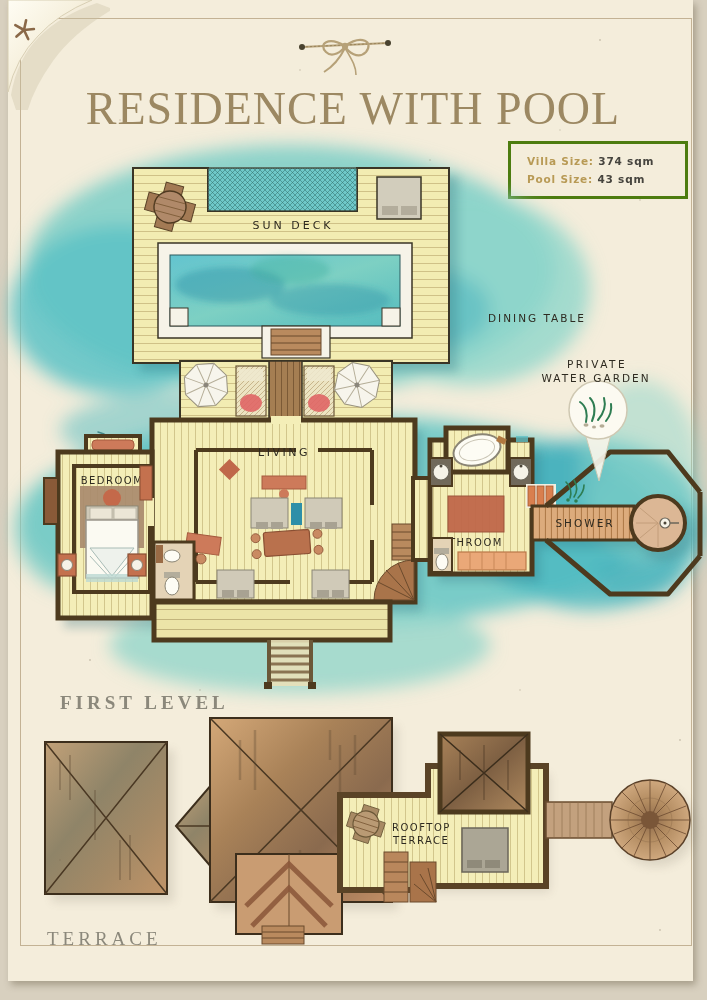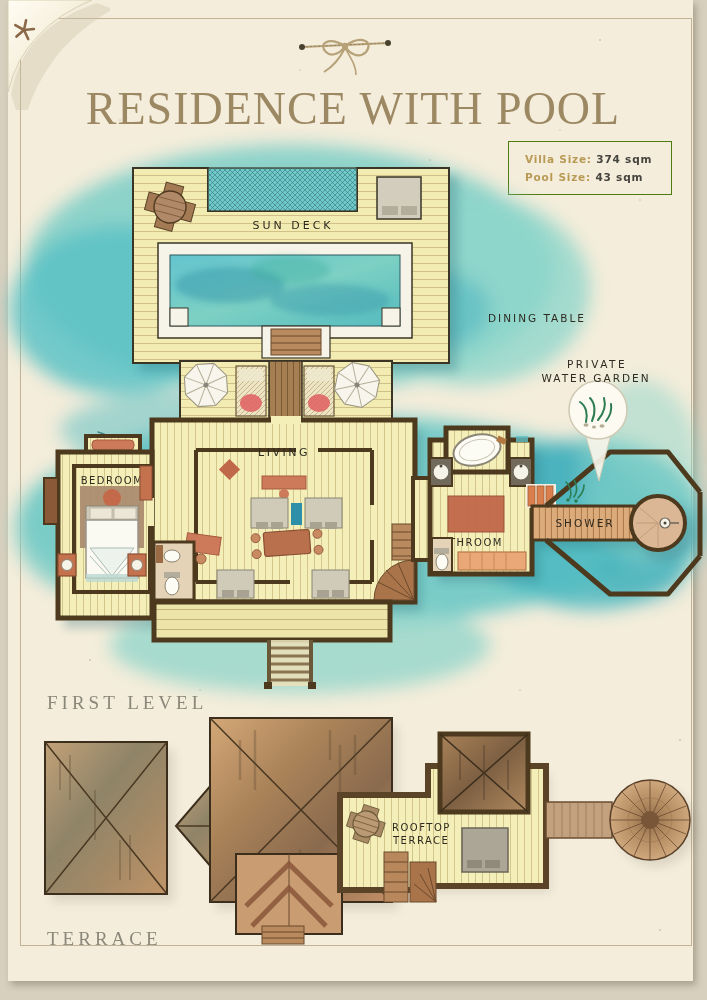--- a/index.html
+++ b/index.html
@@ -5,29 +5,29 @@
   html,body{margin:0;padding:0;background:#d8d0bf;}
   #stage{position:relative;width:707px;height:1000px;overflow:hidden;
          font-family:"DejaVu Sans",sans-serif;}
   .paper{position:absolute;left:8px;top:0;width:685px;height:981px;
          background:#f4eddb;box-shadow:3px 4px 7px rgba(90,78,55,.38);}
   .frame{position:absolute;left:20px;top:18px;width:670px;height:926px;
          border:1px solid #c3b294;}
   .title{position:absolute;left:30px;top:82px;width:646px;text-align:center;
          font-family:"Liberation Serif",serif;font-size:46px;letter-spacing:1px;
          color:#9c8862;white-space:nowrap;}
-  .infobox{position:absolute;left:508px;top:141px;width:164px;
-         border:1px solid #4d7c0f;padding:8px 0 7px 16px;box-sizing:border-box;}
+  .infobox{position:absolute;left:508px;top:141px;width:180px;
+         border:3px solid #4d7c0f;padding:8px 0 7px 16px;box-sizing:border-box;}
   .infobox .row{font-size:10.5px;font-weight:bold;letter-spacing:.8px;line-height:1.75;
          white-space:nowrap;}
   .infobox .lab{color:#b89a55;}
   .infobox .val{color:#46443e;}
   .seclabel{position:absolute;font-family:"Liberation Serif",serif;font-size:19px;
          letter-spacing:4px;color:#8b887b;}
-  #first-level-label{left:47px;top:692px;}
+  #first-level-label{left:60px;top:692px;font-weight:bold;}
   #terrace-label{left:47px;top:928px;}
   .plansvg{position:absolute;left:0;top:0;}
   .curl{position:absolute;left:0;top:0;z-index:30;}
   .bow{position:absolute;left:290px;top:30px;z-index:10;}
   svg text{font-family:"DejaVu Sans",sans-serif;fill:#2e2a20;}
 </style>
 </head>
 <body>
 <div id="stage">
 

